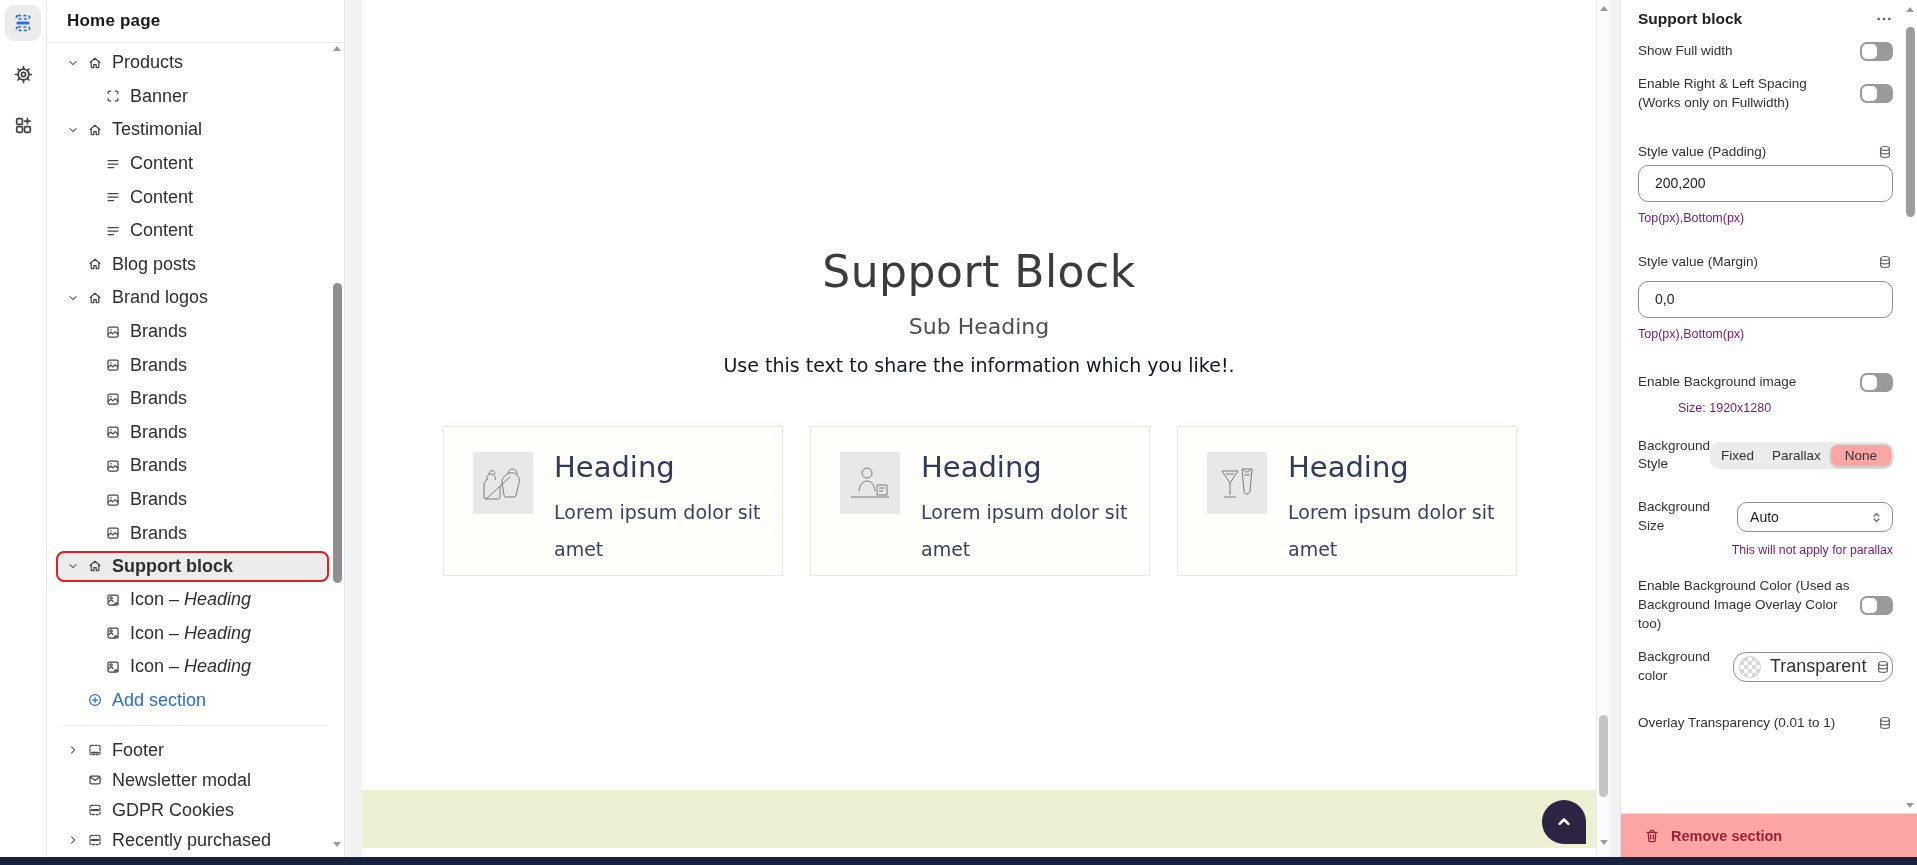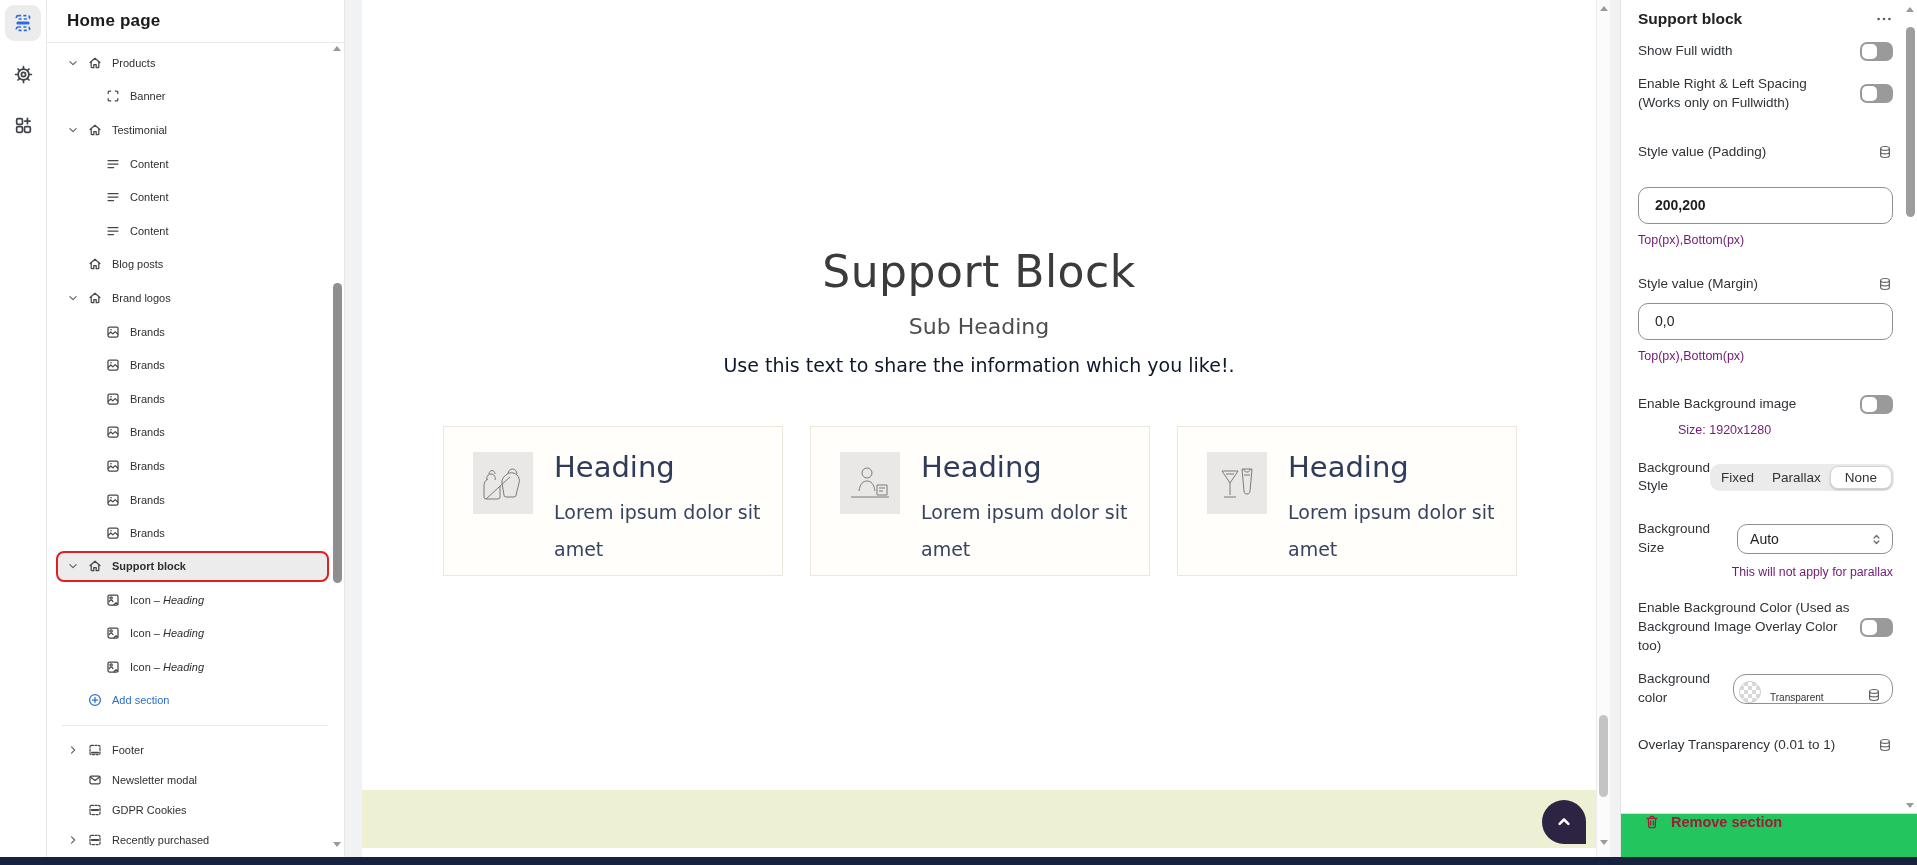--- a/index.html
+++ b/index.html
@@ -13,21 +13,21 @@
   
   #rail{position:absolute;left:0;top:0;width:46px;height:857px;background:#fff;border-right:1px solid #e8e8e8;z-index:5}
   .rail-item{width:36px;height:36px;margin:5px auto 0;display:flex;align-items:center;justify-content:center;border-radius:9px}
   .rail-item.sel{background:#ececec}
   .rail-item + .rail-item{margin-top:15px}
   
   #sidebar{position:absolute;left:46px;top:0;width:299px;height:857px;background:#fff;border-right:1px solid #e7e7e7;box-sizing:border-box}
   #sidebar-header{height:43px;border-bottom:1px solid #e9e9e9;display:flex;align-items:center;padding-left:21px;box-sizing:border-box}
   #sidebar-title{font-size:17px;font-weight:700;color:#1a1a1a;letter-spacing:.2px}
   #tree{padding-top:3px}
-  .trow{height:33.6px;display:flex;align-items:center;font-size:11px;color:#2f2f2f;cursor:pointer;box-sizing:border-box}
+  .trow{height:33.6px;display:flex;align-items:center;font-size:18px;color:#2f2f2f;cursor:pointer;box-sizing:border-box}
   .trow .chev{width:16px;margin-right:6px;flex:none;display:flex;align-items:center;justify-content:center}
   .trow .ticon{width:16px;margin-right:9px;flex:none;display:flex;align-items:center;justify-content:center}
   .lv0{padding-left:19px}
   .lv0.nochev{padding-left:41px}
   .lv1{padding-left:59px}
   .trow.sel{height:31px;margin:1px 15px 1px 10px;padding-left:7px;background:#ececec;border:2px solid #e02020;border-radius:8px}
   .trow.sel .tlabel{font-weight:600}
   .trow.accent{color:#2c6ecb}
   .tlabel i{font-style:italic}
   .tree-divider{height:1px;background:#eaeaea;margin:8px 16px 9px 16px}
@@ -72,27 +72,27 @@
   
   #bg-pick-box{margin-left:auto;width:161px;height:88px;border:1px dashed #c6c6c6;border-radius:12px;box-sizing:border-box;padding:9px 8px 0}
   #select-btn{height:30px;background:#ececec;border-radius:8px;display:flex;align-items:center;cursor:pointer}
   #select-btn .lbl{flex:1;text-align:center;font-size:13.5px;font-weight:600;color:#303030}
   #select-btn .sep{width:1px;height:20px;background:#d7d7d7}
   #select-btn .dbwrap{width:32px;display:flex;justify-content:center}
   #explore-link{margin-top:9px;text-align:center;font-size:12.8px;font-weight:600;color:#303030;cursor:pointer}
   
   .seg{margin-left:auto;background:#ebebeb;border-radius:10px;padding:2px;display:flex;align-items:center}
   .seg .opt{font-size:13.5px;color:#2f3337;padding:4px 9px;border-radius:8px;cursor:pointer;white-space:nowrap}
-  .seg .opt.active{background:#ffffff;border:1px solid #d4d4d4;box-shadow:0 1px 2px rgba(0,0,0,.18);padding:3px 14px}
+  .seg .opt.active{background:#fca5a5;border:1px solid #d4d4d4;box-shadow:0 1px 2px rgba(0,0,0,.18);padding:3px 14px}
   .sel-box{margin-left:auto;width:160px;height:30px;border:1px solid #8c9196;border-radius:10px;box-sizing:border-box;display:flex;align-items:center;padding:0 8px 0 12px;font-size:14px;color:#1f1f1f;cursor:pointer}
-  .color-box{margin-left:auto;width:160px;height:30px;border:1px solid #8c9196;border-radius:13px;box-sizing:border-box;display:flex;align-items:flex-end;gap:9px;padding:0 10px 0 5px;font-size:10px;color:#2f3337;cursor:pointer}
+  .color-box{margin-left:auto;width:160px;height:30px;border:1px solid #8c9196;border-radius:13px;box-sizing:border-box;display:flex;align-items:center;gap:9px;padding:0 10px 0 5px;font-size:18px;color:#2f3337;cursor:pointer}
   .checker{width:20px;height:20px;border-radius:50%;border:1px solid #cfcfcf;flex:none;
     background-image:linear-gradient(45deg,#d9d9d9 25%,transparent 25%,transparent 75%,#d9d9d9 75%),linear-gradient(45deg,#d9d9d9 25%,#fff 25%,#fff 75%,#d9d9d9 75%);
     background-size:8px 8px;background-position:0 0,4px 4px}
-  #panel-footer{position:absolute;left:1620px;top:813px;width:297px;height:44px;background:#22c55e;border-top:1px solid #dcdcdc;border-left:1px solid #e3e3e3;box-sizing:border-box;display:flex;align-items:flex-start;gap:11px;padding-left:23px;cursor:pointer}
+  #panel-footer{position:absolute;left:1620px;top:813px;width:297px;height:44px;background:#fca5a5;border-top:1px solid #dcdcdc;border-left:1px solid #e3e3e3;box-sizing:border-box;display:flex;align-items:center;gap:11px;padding-left:23px;cursor:pointer}
   #remove-label{font-size:14.5px;font-weight:700;color:#9a2038}
   
   #pn-scroll{position:absolute;right:1px;top:0;width:12px;height:812px}
   #pn-thumb{position:absolute;right:1px;top:27px;width:9px;height:190px;background:#9d9d9d;border-radius:5px}
   #pn-scroll .tri-up{position:absolute;top:7px;right:2px}
   #pn-scroll .tri-down{position:absolute;bottom:4px;right:2px}
   
   #bottom-bar{position:absolute;left:0;top:857px;width:1917px;height:8px;background:#16223e}
 </style>
 </head>
@@ -487,21 +487,21 @@
 
   <div class="p-row" style="margin-top:30px">
     <span class="p-label">Style value (Padding)</span>
     <span class="dbic">
       <svg width="16" height="16" viewBox="0 0 16 16" fill="none" stroke="#62666a" stroke-width="1.2">
           <ellipse cx="8" cy="4.4" rx="4.4" ry="1.9"></ellipse>
           <path d="M3.6 4.4v7.2c0 1 2 1.9 4.4 1.9s4.4-.9 4.4-1.9V4.4 M3.6 8c0 1 2 1.9 4.4 1.9S12.4 9 12.4 8"></path>
         </svg>
     </span>
   </div>
-  <input class="p-input" style="margin-top: 25px; font-weight: bold;" readonly="" value="200,200">
+  <input class="p-input" style="margin-top: 3px;" readonly="" value="200,200">
   <div class="p-help" style="margin-top:9px">Top(px),Bottom(px)</div>
 
   <div class="p-row" style="margin-top:28px">
     <span class="p-label">Style value (Margin)</span>
     <span class="dbic">
       <svg width="16" height="16" viewBox="0 0 16 16" fill="none" stroke="#62666a" stroke-width="1.2">
           <ellipse cx="8" cy="4.4" rx="4.4" ry="1.9"></ellipse>
           <path d="M3.6 4.4v7.2c0 1 2 1.9 4.4 1.9s4.4-.9 4.4-1.9V4.4 M3.6 8c0 1 2 1.9 4.4 1.9S12.4 9 12.4 8"></path>
         </svg>
     </span>

